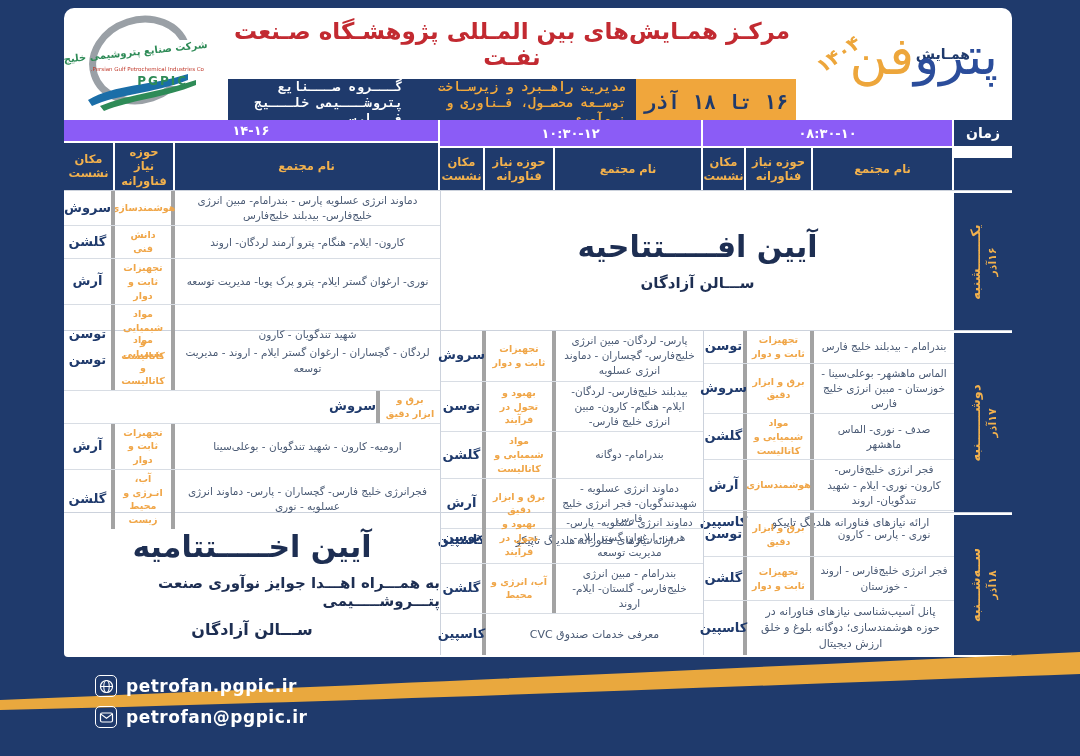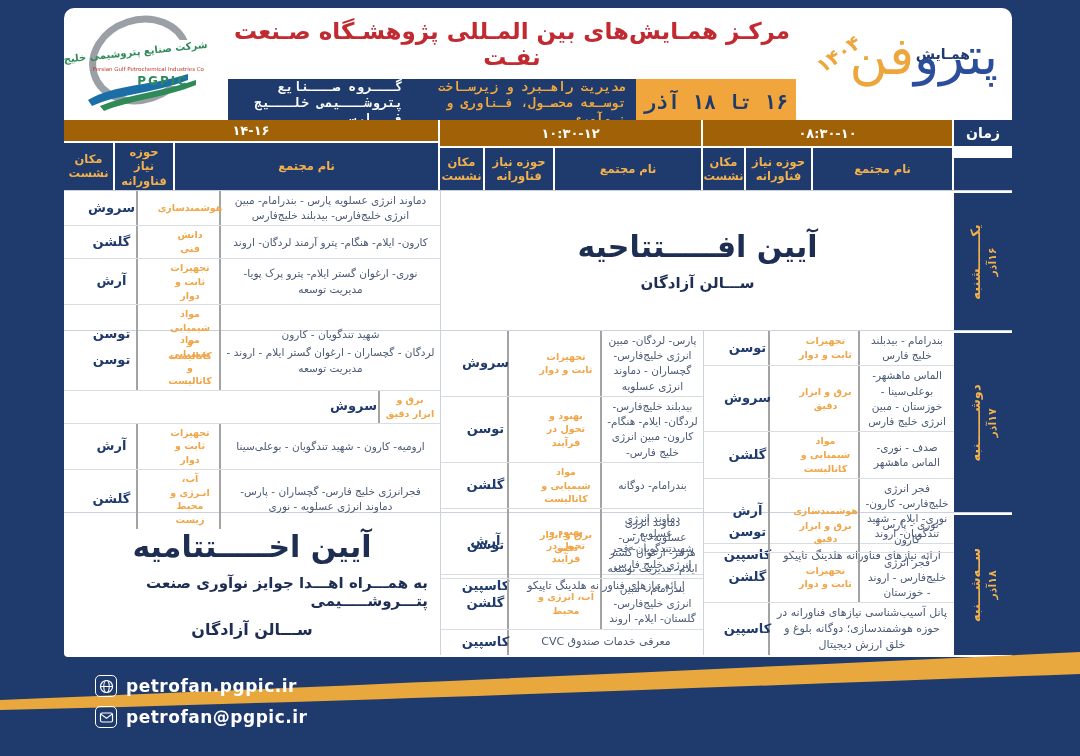--- a/index.html
+++ b/index.html
@@ -34,21 +34,21 @@
   .schedule{width:948px;}
   .thead{display:flex;background:#fff;height:70px;}
   .th-zaman{width:58px;flex:none;display:flex;flex-direction:column;gap:12px;}
   .zcell{height:26px;background:#1f3a6c;color:#fff;font-size:14px;font-weight:bold;display:flex;align-items:center;justify-content:center;}
   .zempty{flex:1;background:#1f3a6c;}
   .th-group{display:flex;flex-direction:column;gap:2px;border-right:2px solid #fff;}
   .g1{width:251px;flex:none;}
   .g2{width:263px;flex:none;}
   .g3{width:376px;flex:none;}
   .g12{width:514px;flex:none;}
-  .tlabel{height:26px;background:#a16207;color:#fff;font-size:13px;font-weight:bold;display:flex;align-items:center;justify-content:center;direction:ltr;}
+  .tlabel{height:26px;background:#8b5cf6;color:#fff;font-size:13px;font-weight:bold;display:flex;align-items:center;justify-content:center;direction:ltr;}
   .subs{flex:1;display:flex;}
   .sub{background:#1f3a6c;color:#f2b14d;font-size:11.5px;font-weight:bold;display:flex;align-items:center;justify-content:center;text-align:center;padding:2px 3px;line-height:1.25;}
   .sub + .sub{border-right:2px solid #fff;}
   .sub.complex{flex:1;}
   .g1 .tech{width:67px;flex:none;}
   .g1 .venue{width:43px;flex:none;}
   .g2 .tech{width:70px;flex:none;}
   .g2 .venue{width:45px;flex:none;}
   .g3 .tech{width:60px;flex:none;}
   .g3 .venue{width:51px;flex:none;}
@@ -58,33 +58,33 @@
   .day-row > :last-child{border-left:none;}
   .day-cell{width:58px;flex:none;background:#1f3a6c;position:relative;border-top:2px solid #ffffff;}
   .day-label{position:absolute;top:50%;left:50%;transform:translate(-50%,-50%) rotate(-90deg);display:flex;flex-direction:column;align-items:center;gap:3px;white-space:nowrap;}
   .day-name{color:#f2b14d;font-size:13px;font-weight:bold;}
   .day-date{color:#f2b14d;font-size:11px;font-weight:bold;}
 
   .slot-group{display:flex;flex-direction:column;}
   .srow{display:flex;flex:1;border-bottom:1px solid #d8dde4;}
   .srow:last-child{border-bottom:none;}
   .cell{display:flex;align-items:center;justify-content:center;text-align:center;padding:2px 5px;line-height:1.45;}
-  .cell + .cell{border-right:2px solid #a3a3a3;margin-left:23px;}
+  .cell + .cell{border-right:4px solid #a3a3a3;}
   .cell.complex{flex:1;color:#4a5a74;font-size:10.5px;}
   .cell.tech{color:#f0a648;font-size:9.5px;font-weight:bold;}
   .cell.venue{color:#1f3a6c;font-size:13px;font-weight:bold;}
   .cell.merged{flex:1;color:#4a5a74;font-size:11px;}
   .g1 .cell.tech{width:67px;flex:none;}
   .g1 .cell.venue{width:43px;flex:none;}
   .g2 .cell.tech{width:70px;flex:none;}
   .g2 .cell.venue{width:45px;flex:none;}
   .g3 .cell.tech{width:60px;flex:none;}
   .g3 .cell.venue{width:51px;flex:none;}
 
-  .ceremony{display:flex;flex-direction:column;align-items:center;justify-content:center;gap:10px;padding:12px;}
+  .ceremony{display:flex;flex-direction:column;align-items:center;justify-content:center;gap:10px;padding:0;}
   .cer-title{color:#1d2e52;font-size:30px;font-weight:bold;}
   .cer-line2{color:#1d2e52;font-size:15px;font-weight:bold;}
   .cer-line3{color:#1d2e52;font-size:16px;font-weight:bold;}
 
   
   .swoosh{position:absolute;left:0;top:600px;width:1080px;height:156px;pointer-events:none;}
   .footer{position:absolute;left:0;top:657px;width:1080px;height:99px;}
   .links{position:absolute;left:95px;top:18px;display:flex;flex-direction:column;gap:9px;direction:ltr;}
   .link{display:flex;align-items:center;gap:9px;color:#ffffff;font-size:17px;font-weight:bold;letter-spacing:0.5px;}
   .icon-box{width:22px;height:22px;border:1.6px solid #fff;border-radius:5px;display:flex;align-items:center;justify-content:center;flex:none;}

